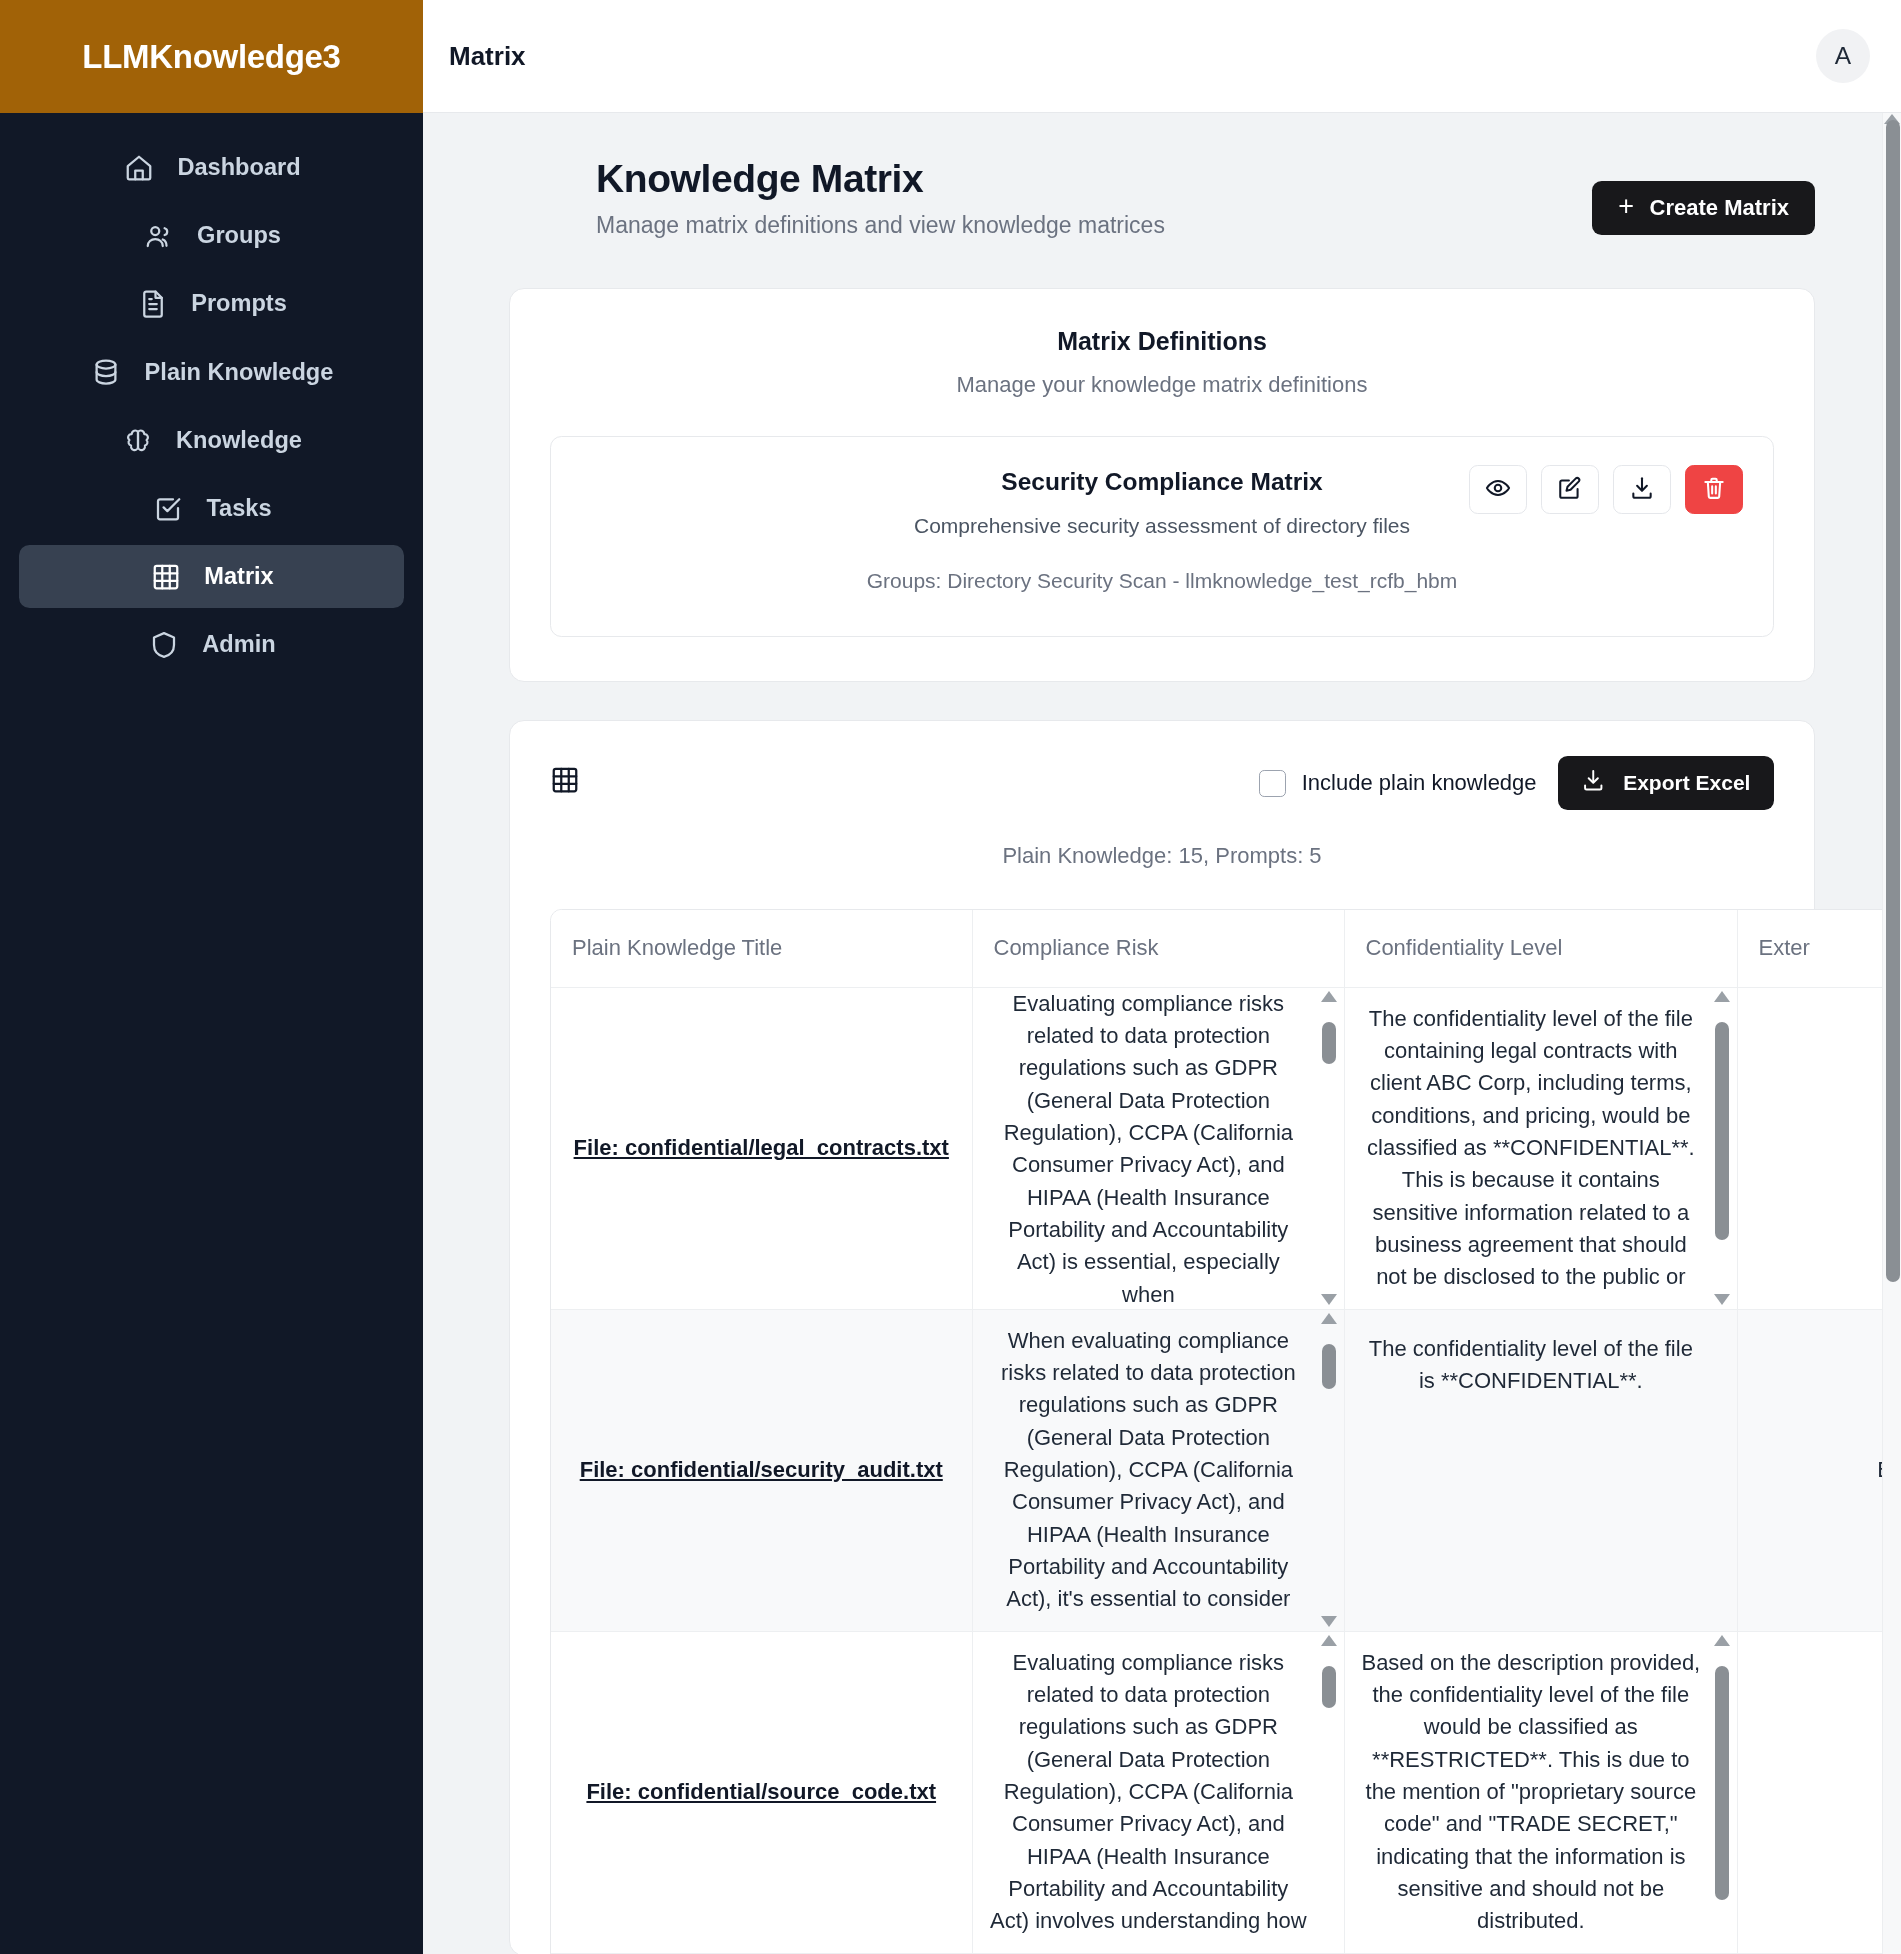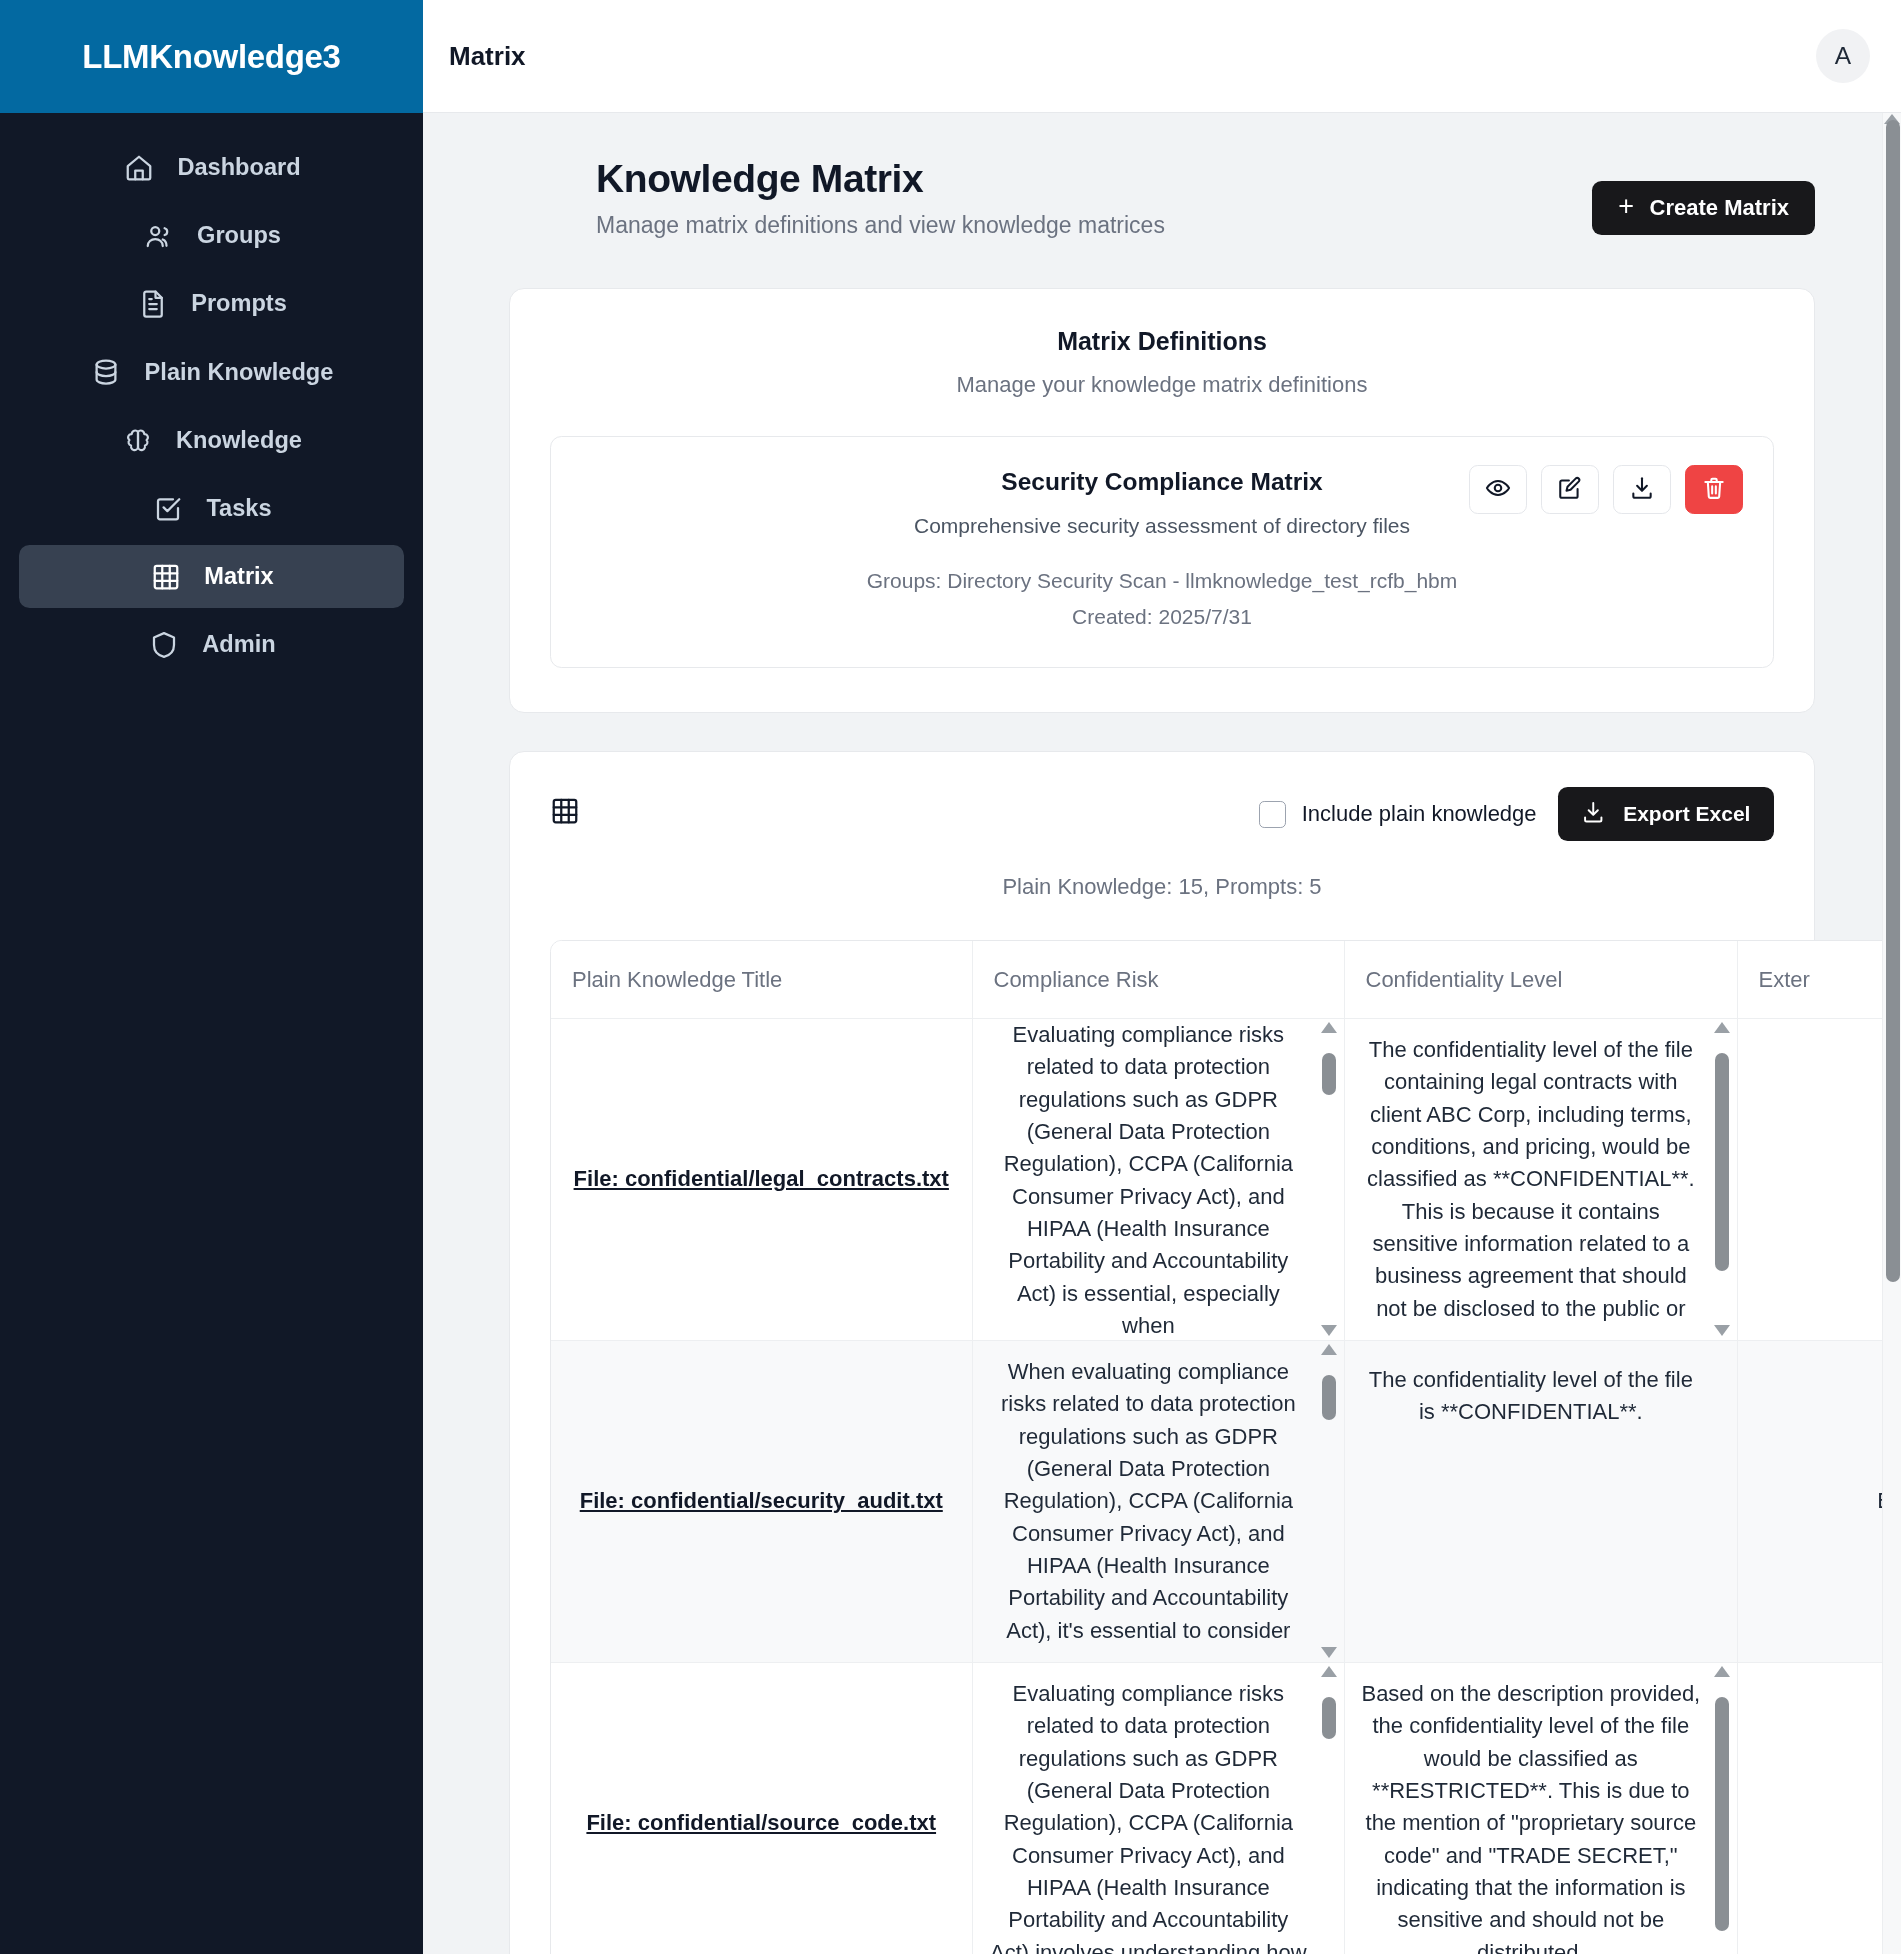--- a/index.html
+++ b/index.html
@@ -20,21 +20,21 @@
   
   .sidebar {
     width: 423px;
     min-width: 423px;
     background: #111827;
     display: flex;
     flex-direction: column;
   }
   .sidebar-brand {
     height: 113px;
-    background: #0369a1;
+    background: #a16207;
     display: flex;
     align-items: center;
     justify-content: center;
     color: #ffffff;
     font-size: 33px;
     font-weight: 700;
     letter-spacing: -0.3px;
   }
   .sidebar-nav {
     padding: 23px 19px 0 19px;
@@ -533,21 +533,20 @@
 
         <div class="card card-defs">
           <div class="card-title">Matrix Definitions</div>
           <div class="card-sub">Manage your knowledge matrix definitions</div>
 
           <div class="def-row">
             <div class="def-text">
               <div class="def-name">Security Compliance Matrix</div>
               <div class="def-desc">Comprehensive security assessment of directory files</div>
               <div class="def-meta">Groups: Directory Security Scan - llmknowledge_test_rcfb_hbm</div>
-              <div class="def-meta" style="margin-top:5.2px">Created: 2025/7/31</div>
             </div>
             <div class="def-actions">
               <button class="icon-btn">
                 <span>
                   <svg viewBox="0 0 24 24" fill="none" stroke="#111827" stroke-width="1.9" stroke-linecap="round" stroke-linejoin="round">
                       <path d="M1.8 12S5.5 5.5 12 5.5 22.2 12 22.2 12 18.5 18.5 12 18.5 1.8 12 1.8 12z"></path>
                       <circle cx="12" cy="12" r="3"></circle>
                     </svg>
                 </span>
               </button>

